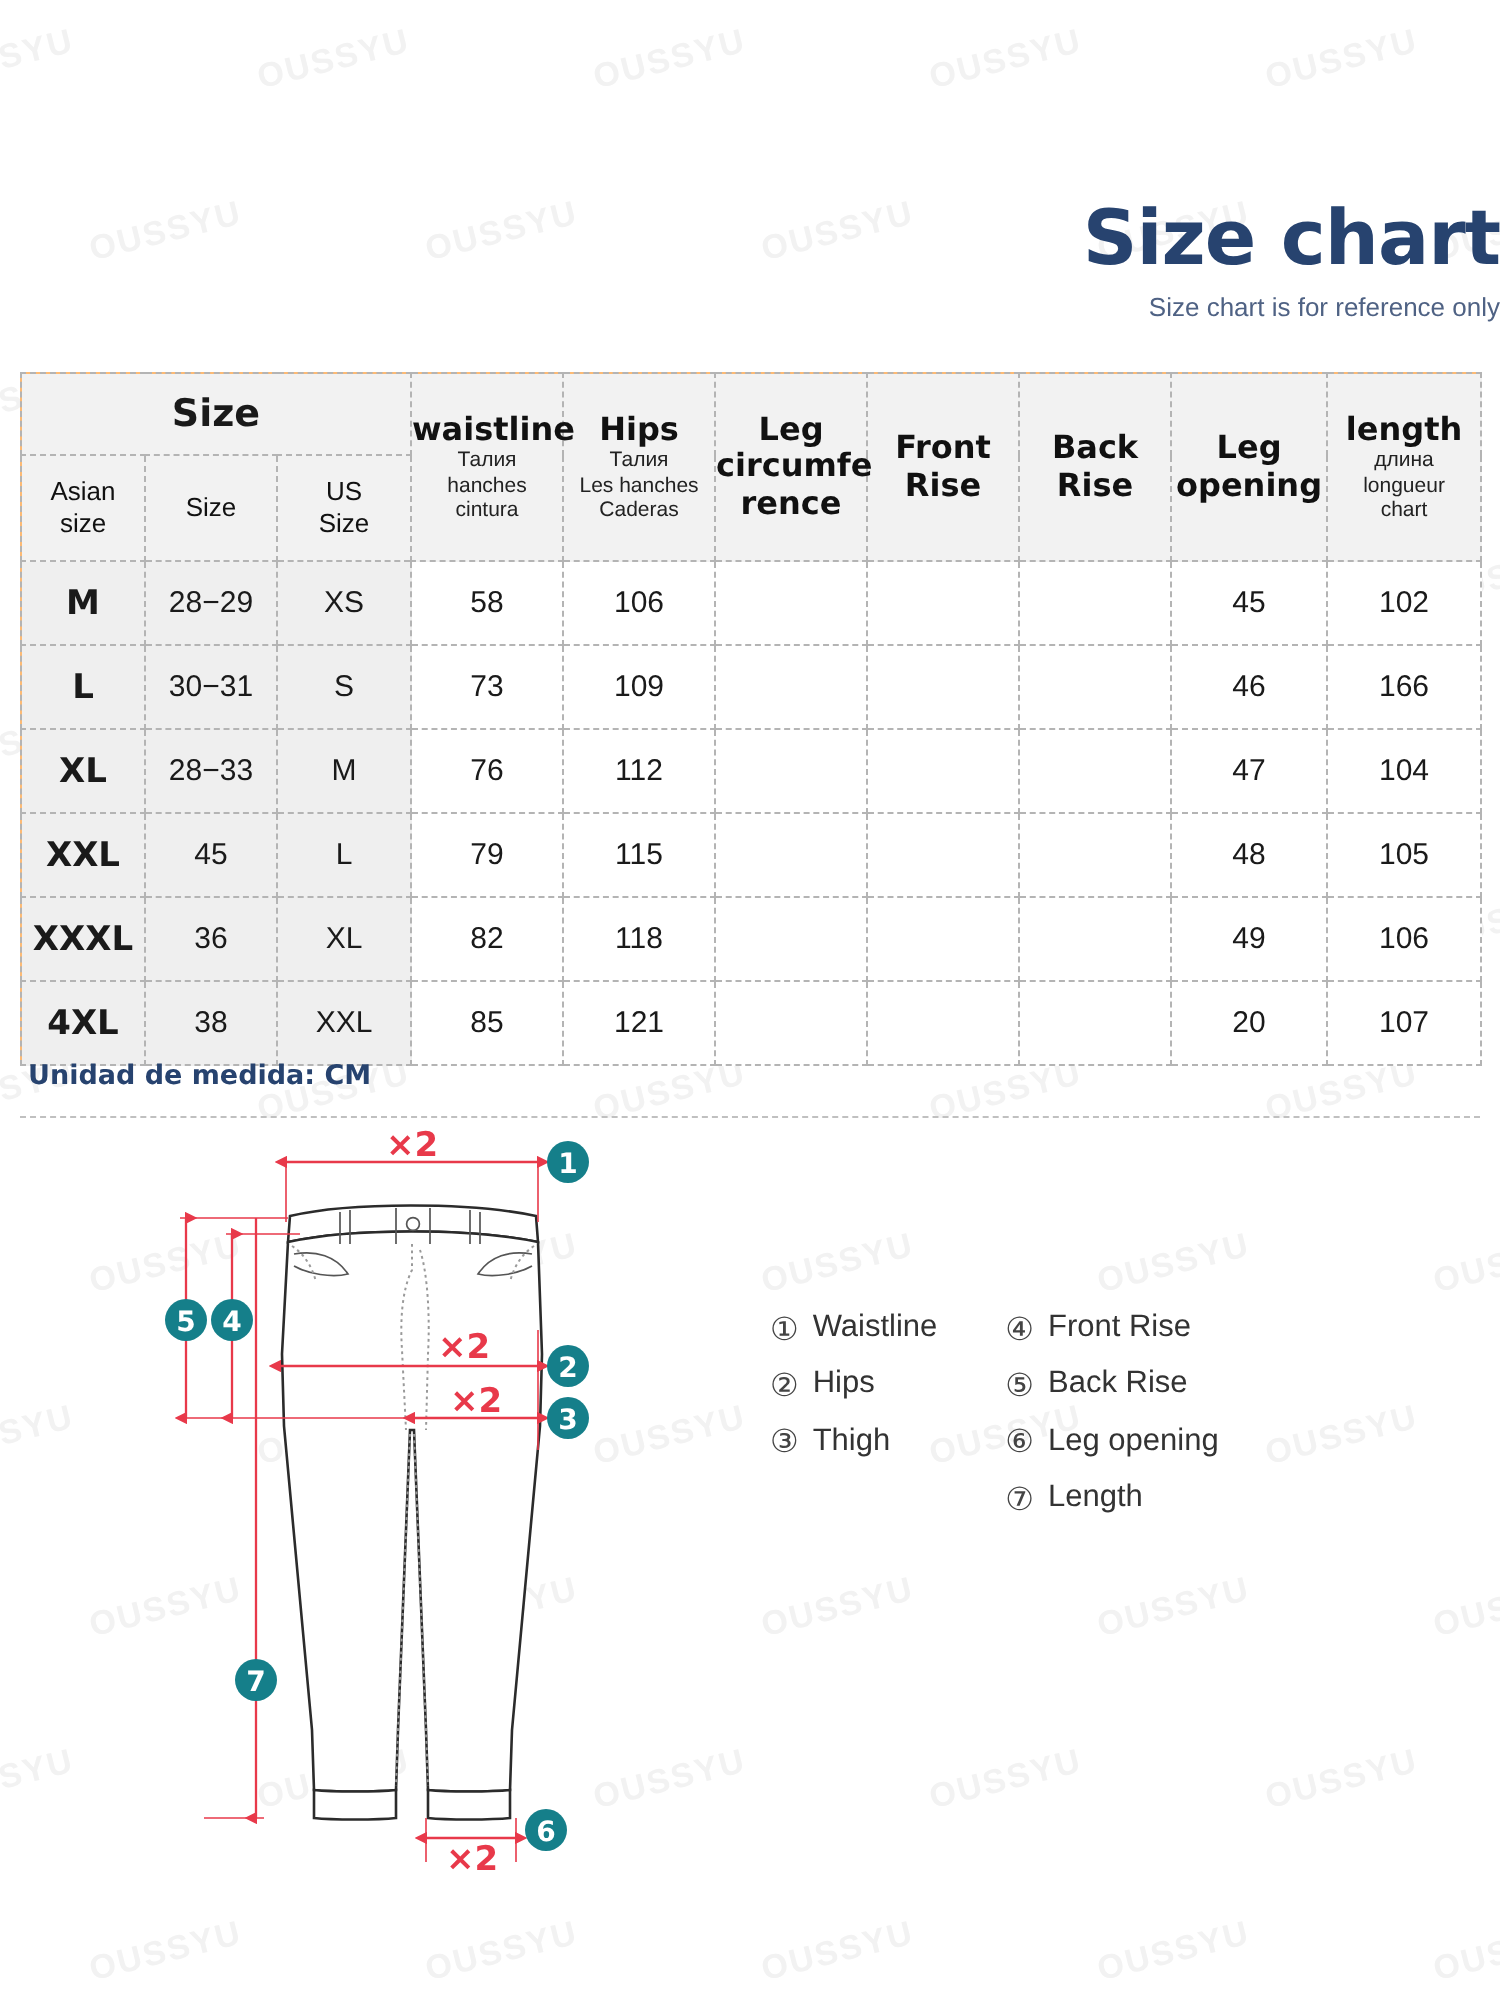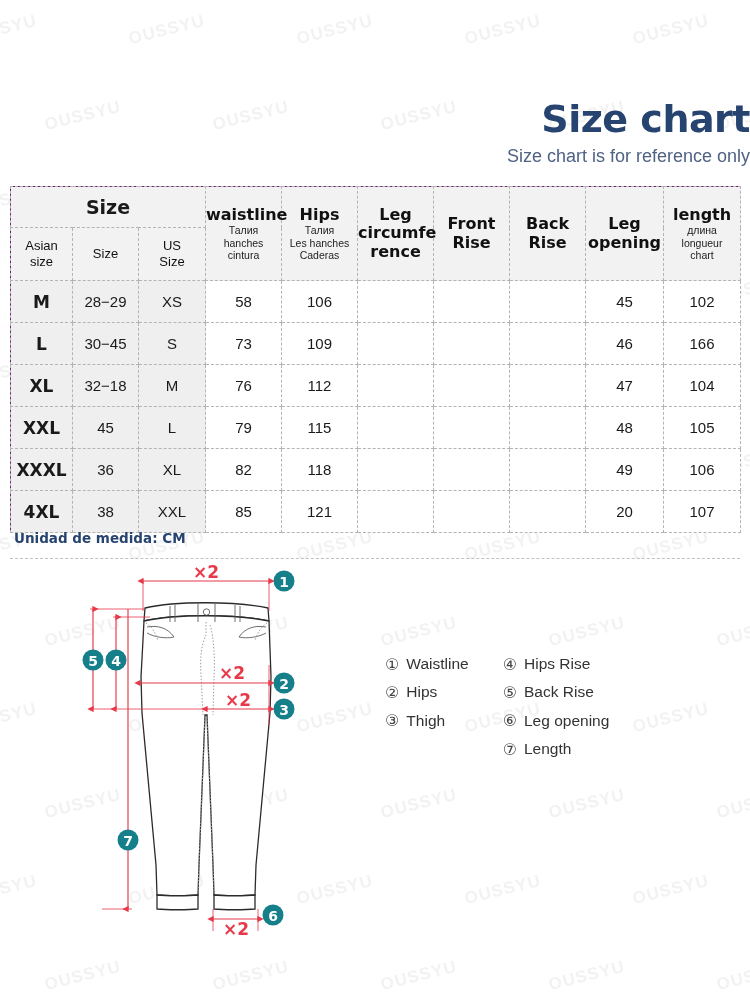--- a/index.html
+++ b/index.html
@@ -48,38 +48,38 @@
   #page-title {
     font-size: 38px;
     font-weight: 700;
     color: #27436f;
     letter-spacing: -0.5px;
     line-height: 1.05;
     font-family: "DejaVu Sans", sans-serif;
   }
   #page-subtitle {
     margin-top: 6px;
-    font-size: 18px;
+    font-size: 13px;
     color: #4f6284;
     font-family: "Liberation Sans", sans-serif;
   }
 
   
   #size-table-wrap {
     position: absolute;
     top: 186px;
     left: 10px;
     width: 730px;
     z-index: 10;
   }
   table#size-table {
     border-collapse: collapse;
     table-layout: fixed;
     width: 730px;
-    background: #701a75;
+    background: #fdba74;
   }
   #size-table th, #size-table td {
     border: 1px dashed #b4b4b4;
     text-align: center;
     vertical-align: middle;
     padding: 0;
   }
   #size-table thead th {
     background: #f2f2f2;
   }
@@ -336,33 +336,33 @@
           <td class="plain val">58</td>
           <td class="plain val">106</td>
           <td class="plain val"></td>
           <td class="plain val"></td>
           <td class="plain val"></td>
           <td class="plain val">45</td>
           <td class="plain val">102</td>
         </tr>
         <tr>
           <td class="shaded asian">L</td>
-          <td class="shaded val">30−45</td>
+          <td class="shaded val">30−31</td>
           <td class="shaded val">S</td>
           <td class="plain val">73</td>
           <td class="plain val">109</td>
           <td class="plain val"></td>
           <td class="plain val"></td>
           <td class="plain val"></td>
           <td class="plain val">46</td>
           <td class="plain val">166</td>
         </tr>
         <tr>
           <td class="shaded asian">XL</td>
-          <td class="shaded val">32−18</td>
+          <td class="shaded val">28−33</td>
           <td class="shaded val">M</td>
           <td class="plain val">76</td>
           <td class="plain val">112</td>
           <td class="plain val"></td>
           <td class="plain val"></td>
           <td class="plain val"></td>
           <td class="plain val">47</td>
           <td class="plain val">104</td>
         </tr>
         <tr>
@@ -539,21 +539,21 @@
         <span>Hips</span>
       </div>
       <div class="legend-item">
         <span class="legend-num">③</span>
         <span>Thigh</span>
       </div>
     </div>
   <div class="legend-col" id="legend-col-right">
       <div class="legend-item">
         <span class="legend-num">④</span>
-        <span>Hips Rise</span>
+        <span>Front Rise</span>
       </div>
       <div class="legend-item">
         <span class="legend-num">⑤</span>
         <span>Back Rise</span>
       </div>
       <div class="legend-item">
         <span class="legend-num">⑥</span>
         <span>Leg opening</span>
       </div>
       <div class="legend-item">

